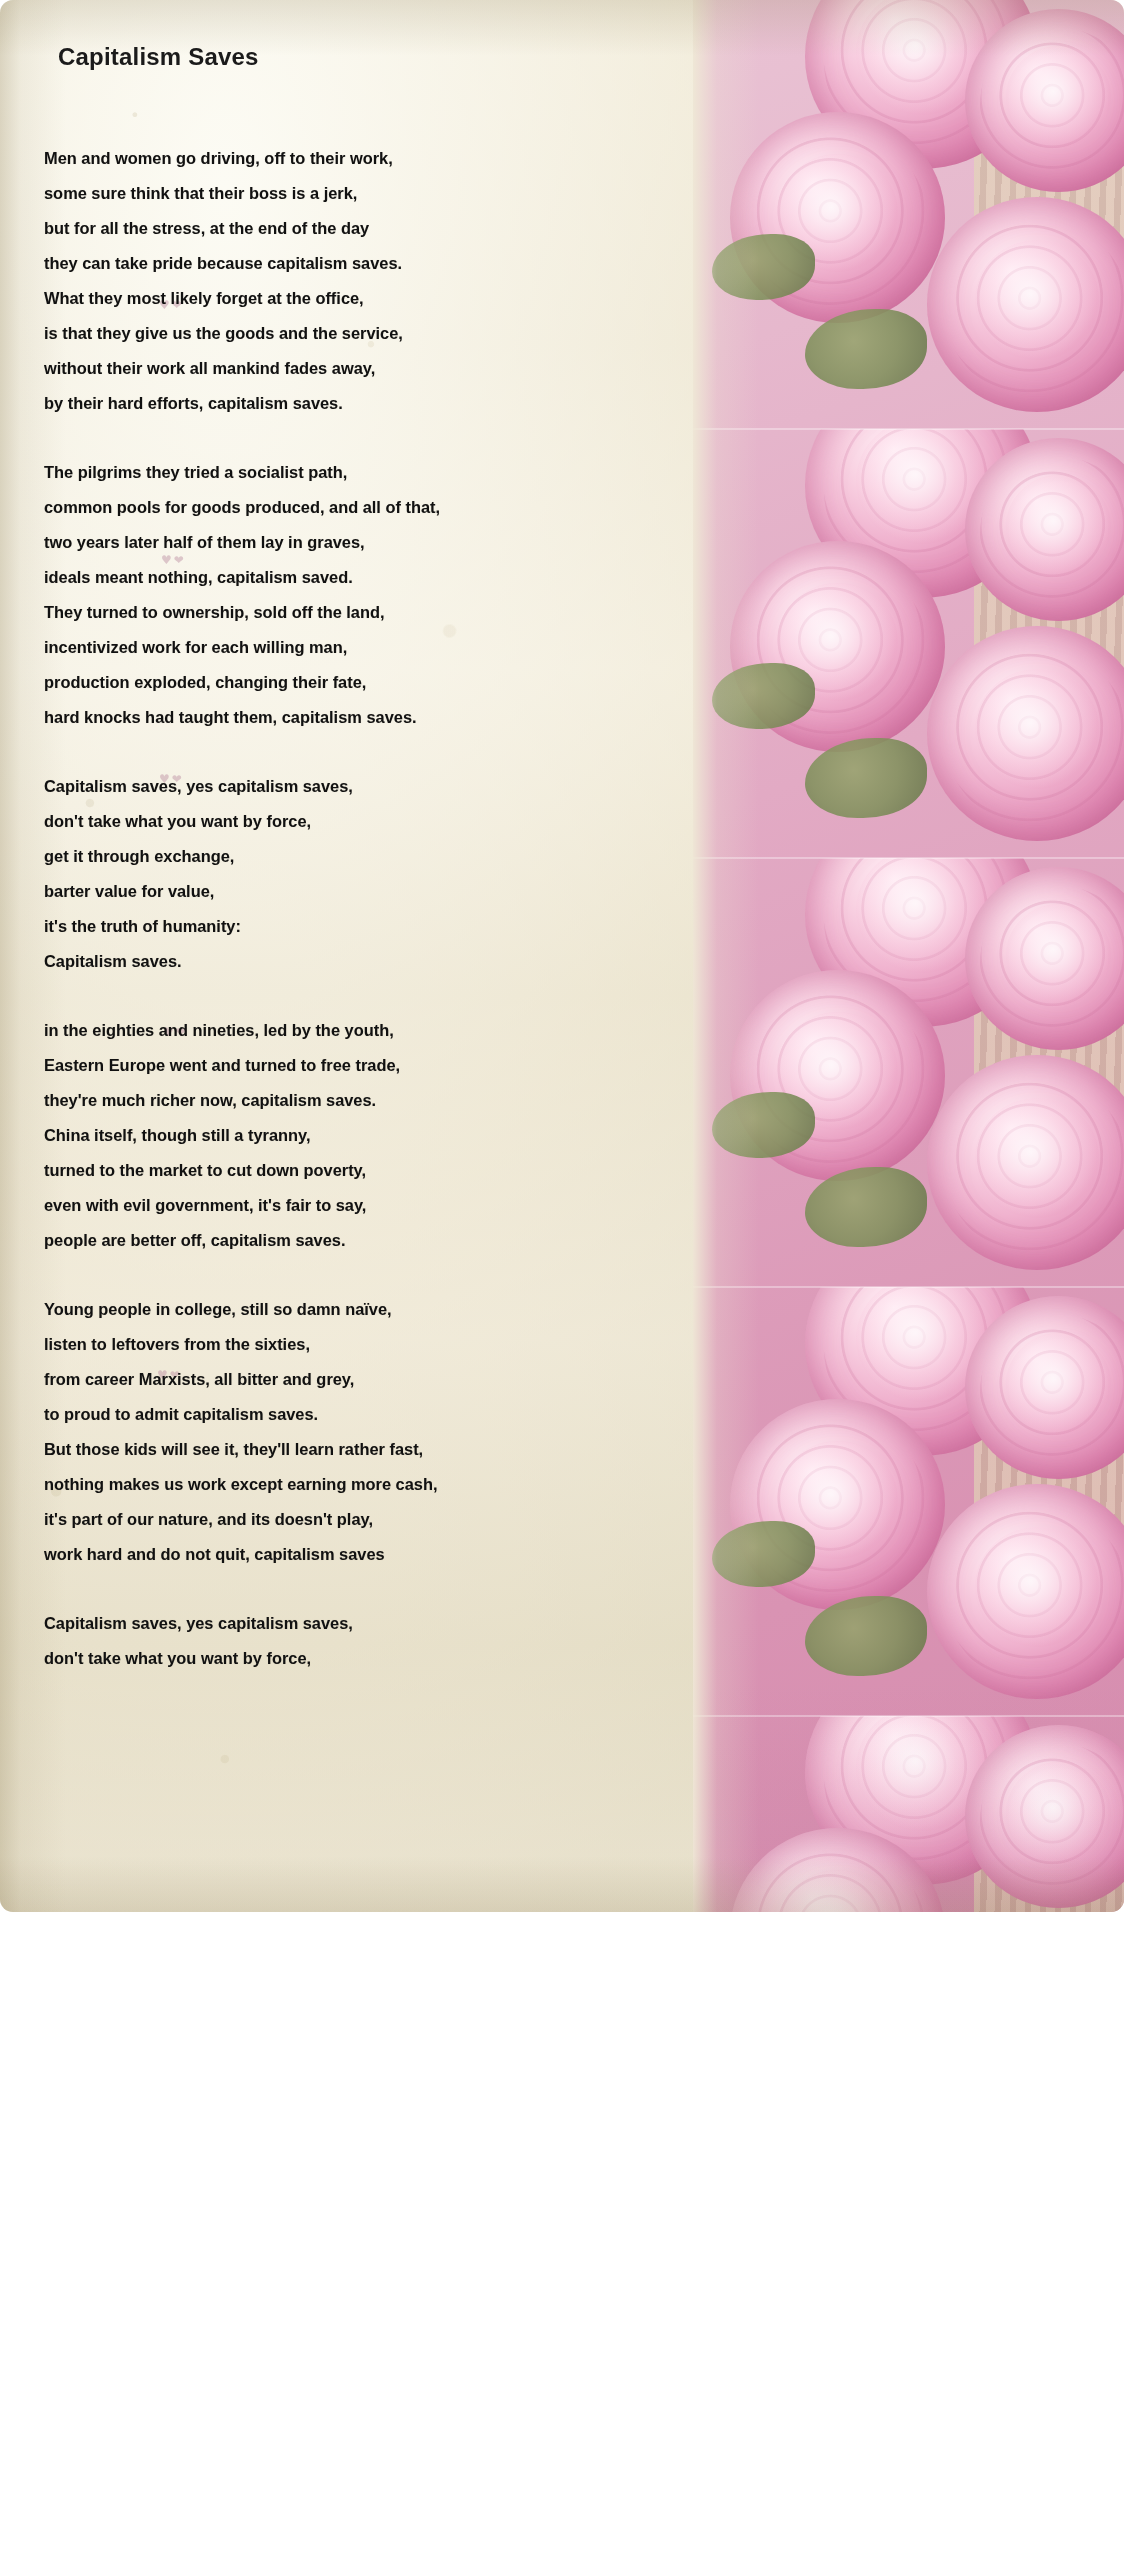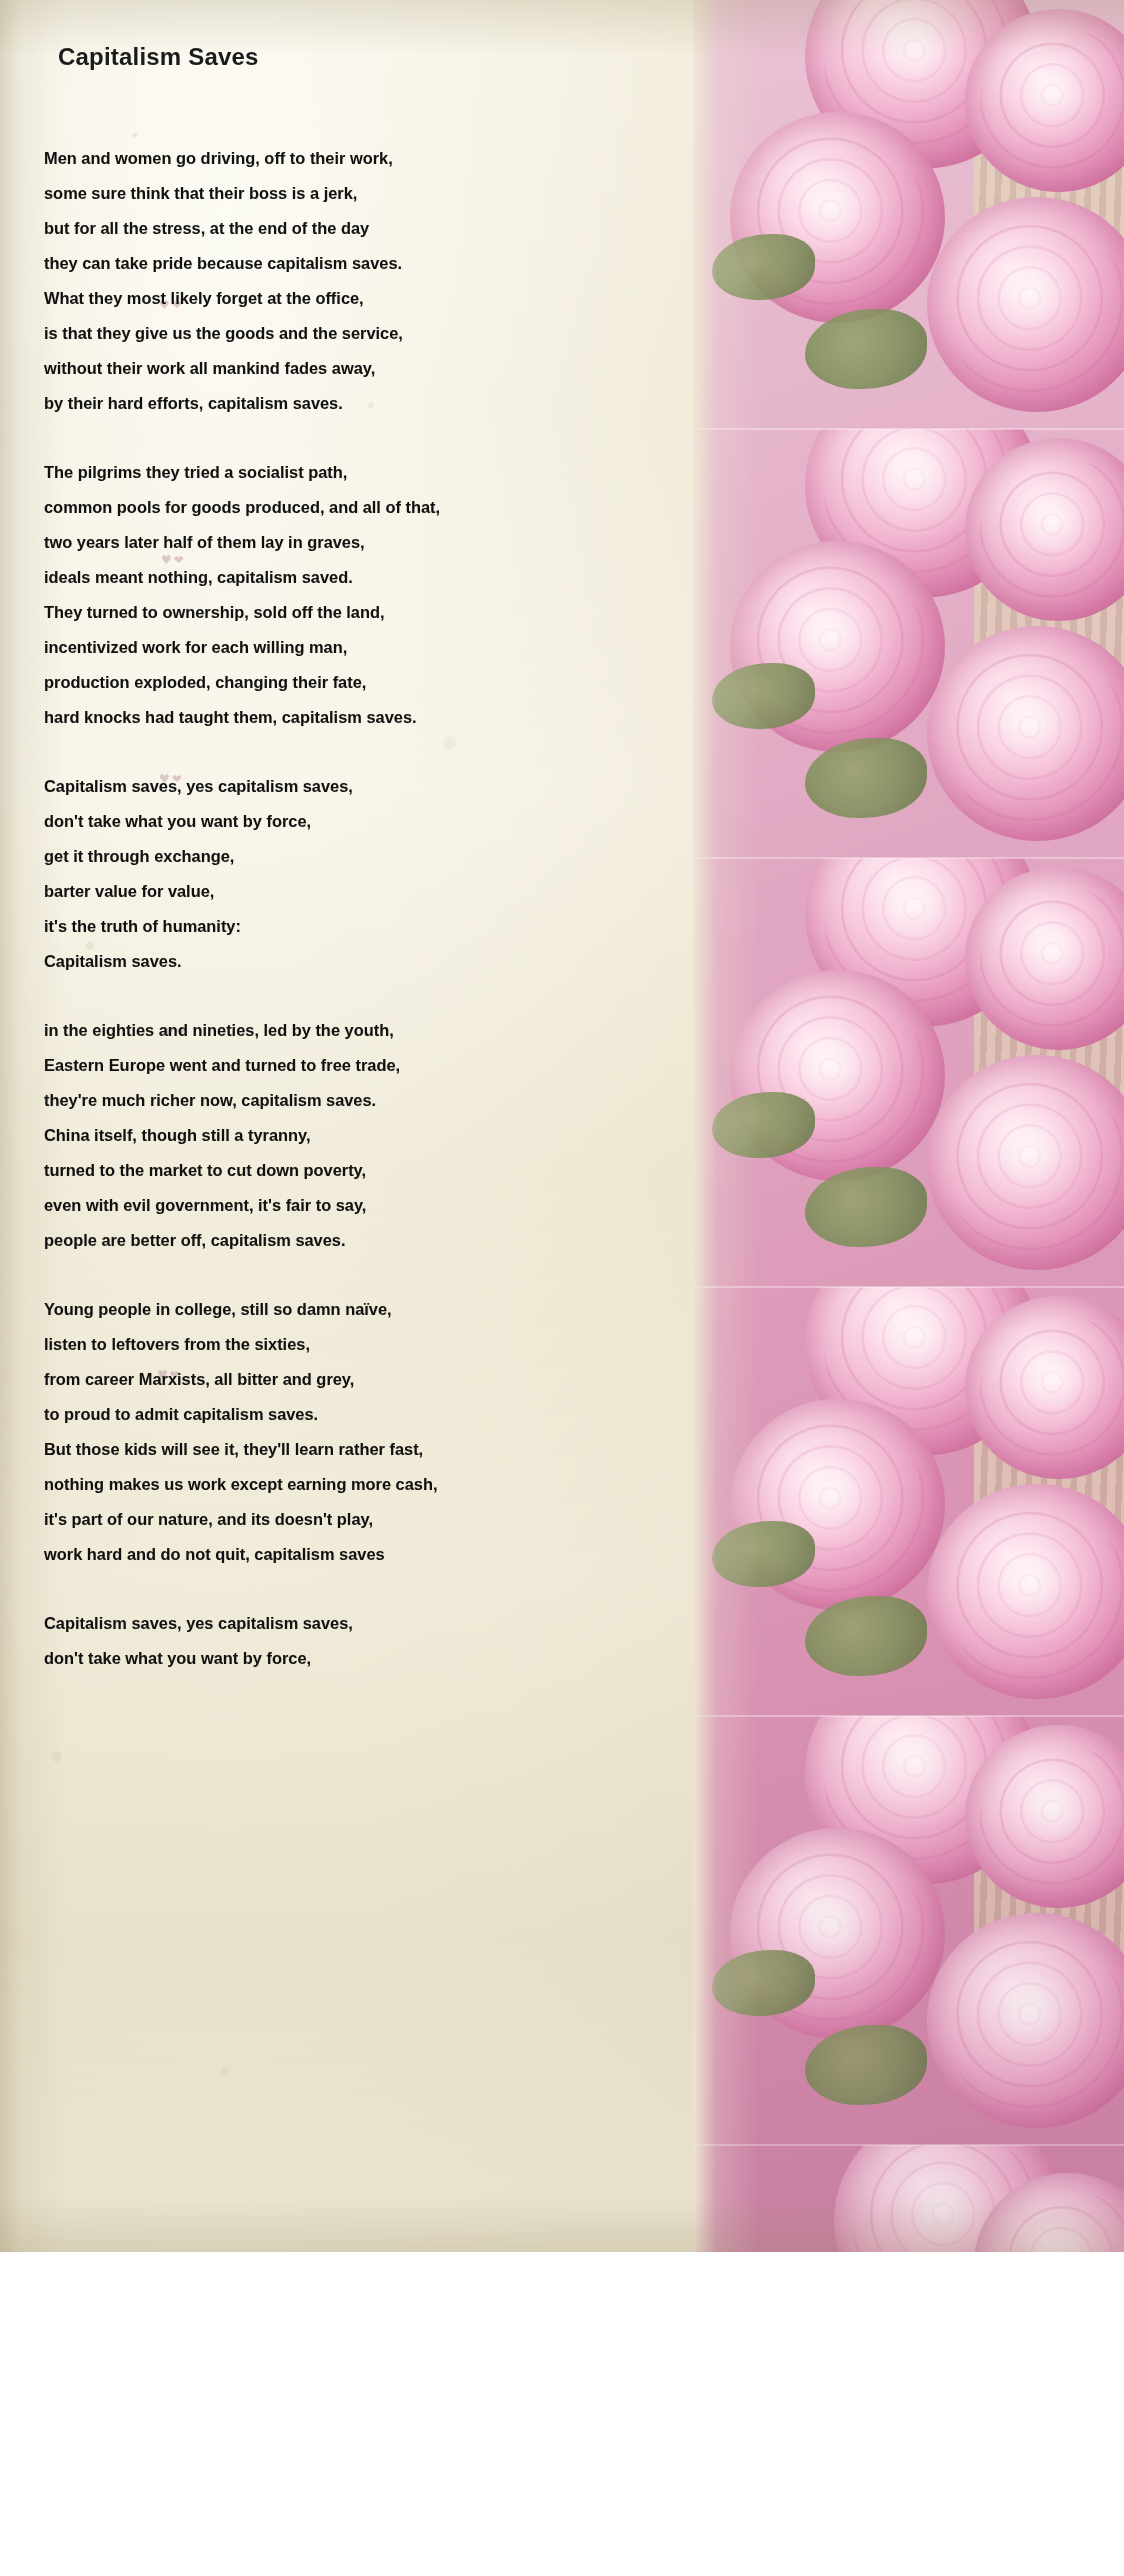--- a/index.html
+++ b/index.html
@@ -6,25 +6,26 @@
     margin: 0;
     padding: 0;
     background: #ffffff;
   }
   body {
     font-family: "Liberation Sans", sans-serif;
   }
   .page {
     position: relative;
     width: 1124px;
-    height: 2252px;
+    height: 1912px;
     overflow: hidden;
     background:
       radial-gradient(ellipse at 20% 10%, rgba(255,255,250,0.85) 0%, rgba(244,238,221,0.5) 45%, rgba(222,214,188,0.35) 75%),
       linear-gradient(180deg, #efe9d6 0%, #e9e2cc 18%, #f1ecdc 35%, #e7e0c9 52%, #efe9d8 70%, #e6dfc8 86%, #efe9d8 100%);
+    border-radius: 13px;
   }
   
   .grain {
     position: absolute;
     inset: 0;
     pointer-events: none;
     background-image:
       radial-gradient(circle at 12% 6%, rgba(180,165,120,0.22) 0 1.9px, transparent 2.8px),
       radial-gradient(circle at 33% 18%, rgba(190,175,130,0.18) 0 2.8px, transparent 3.7px),
       radial-gradient(circle at 8% 42%, rgba(170,155,110,0.16) 0 3.7px, transparent 4.7px),

